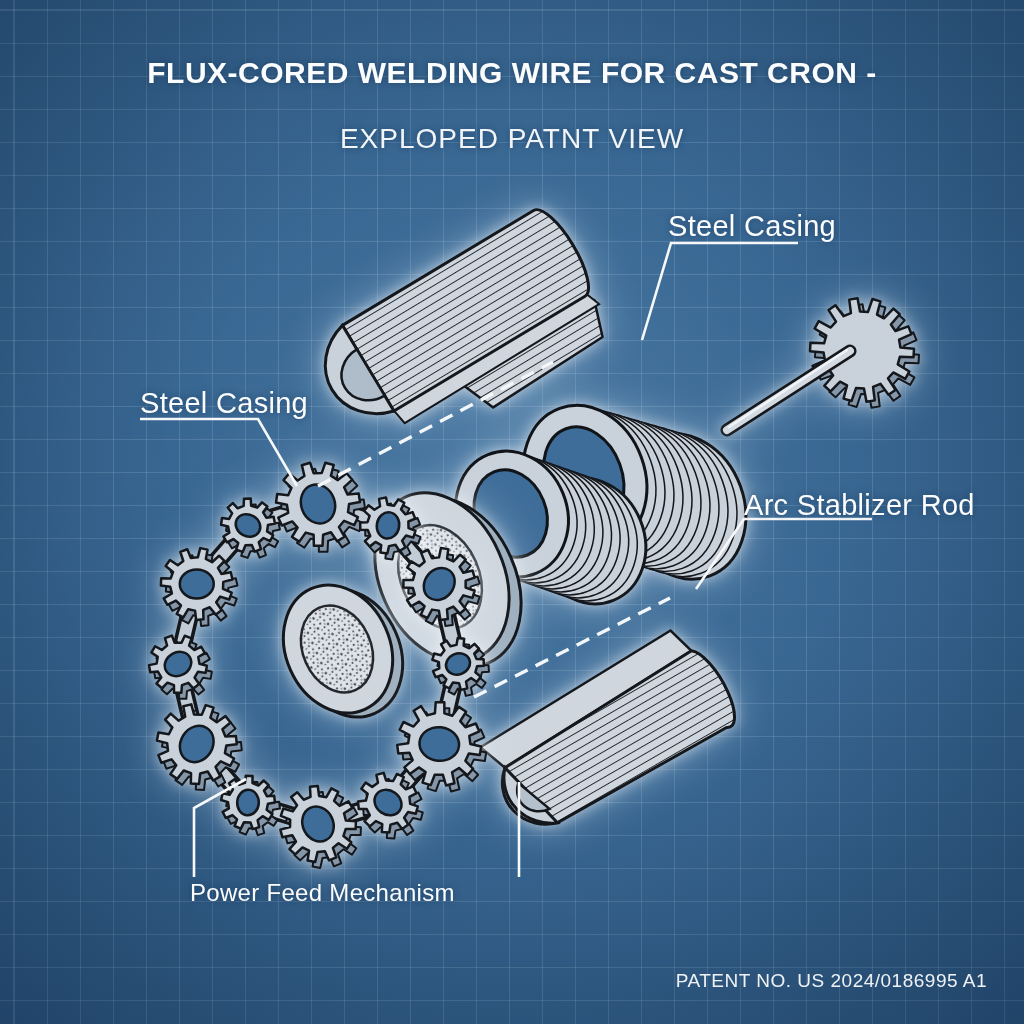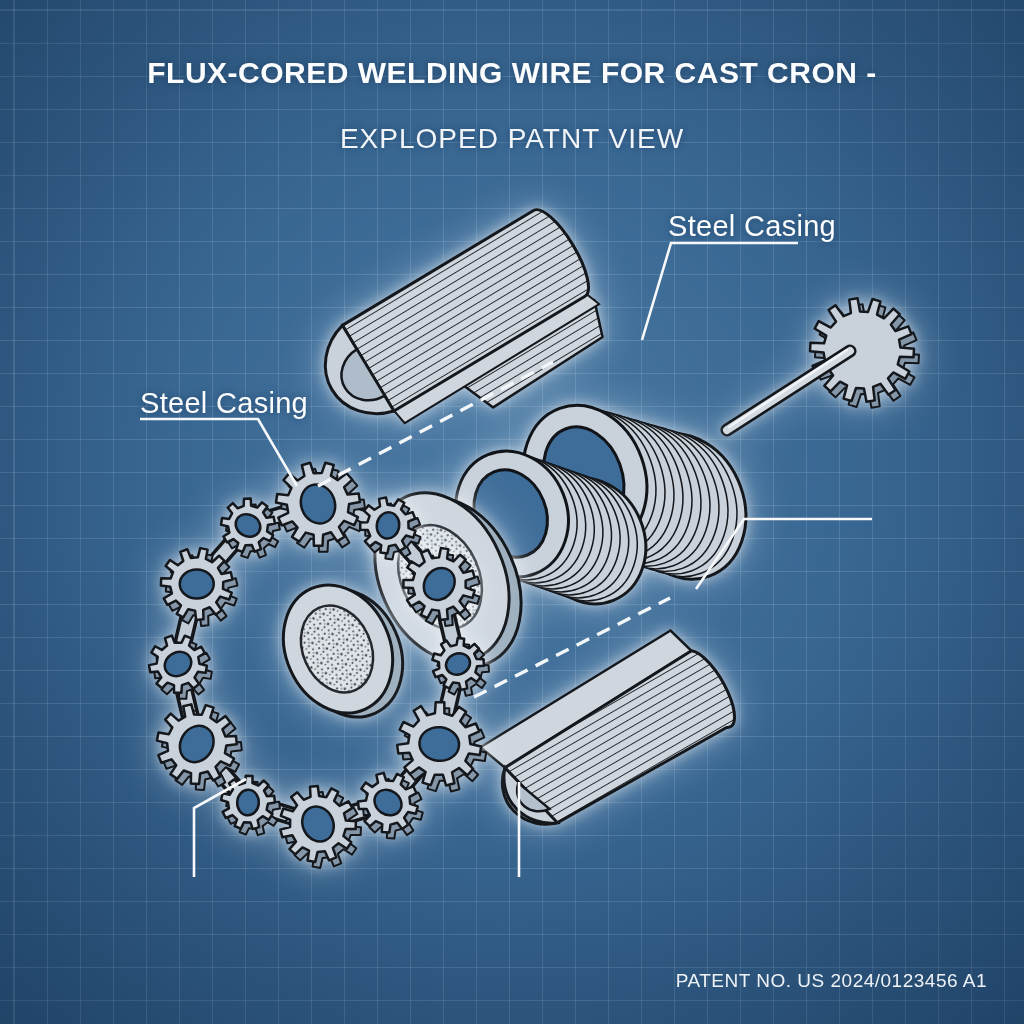--- a/index.html
+++ b/index.html
@@ -202,15 +202,17 @@
       <polyline points="246,779 194,808 194,877"></polyline>
       <line x1="519" y1="782" x2="519" y2="877"></line>
     </g>
   </svg>
 
   <div class="title">FLUX-CORED WELDING WIRE FOR CAST CRON -</div>
   <div class="subtitle">EXPLOPED PATNT VIEW</div>
 
   <div class="label" style="left:668px;top:210px;">Steel Casing</div>
   <div class="label" style="left:140px;top:387px;">Steel Casing</div>
-
-  <div class="patent">PATENT NO. US 2024/0123456 A1</div>
+  <div class="label" style="left:744px;top:489px;">Arc Stablizer Rod</div>
+  <div class="label pf" style="left:190px;top:879px;">Power Feed Mechanism</div>
+
+  <div class="patent">PATENT NO. US 2024/0186995 A1</div>
 </div>
 
 </body></html>

